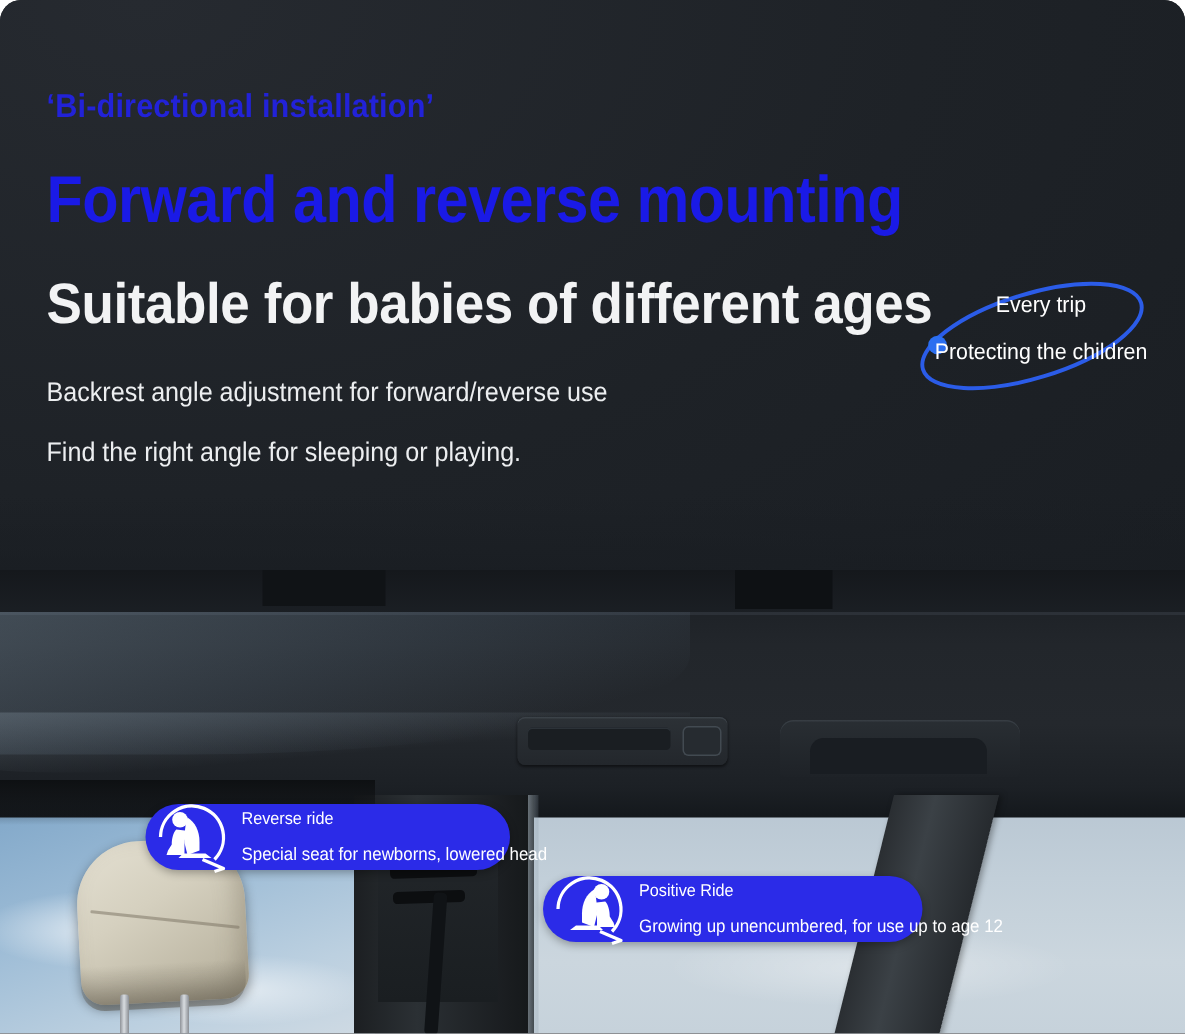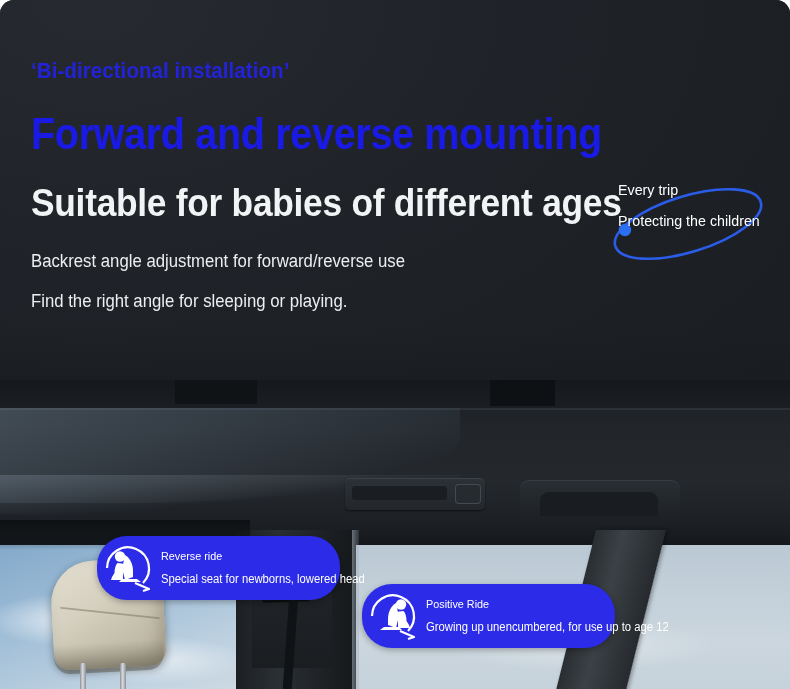--- a/index.html
+++ b/index.html
@@ -74,22 +74,23 @@
     white-space:nowrap;
   }
   .sub.last{margin-bottom:0;}
 
   
   .orbit{
     position:absolute;left:598px;top:174px;width:180px;height:100px;z-index:7;
   }
   .orbit svg{position:absolute;left:0;top:0;}
   .orbitText{
-    position:absolute;left:20px;top:8px;width:160px;
+    position:absolute;left:20px;top:22px;width:160px;
     pointer-events:none;
+    text-align:center;
   }
   .orbitText .l1{
     color:#ffffff;font-size:15px;font-weight:400;line-height:1;
     margin:0 0 16px 0;transform:scaleX(.95);transform-origin:left center;white-space:nowrap;
   }
   .orbitText .l2{
     color:#ffffff;font-size:15px;font-weight:400;line-height:1;margin:0;
     transform:scaleX(.95);transform-origin:left center;white-space:nowrap;
   }
 
@@ -244,21 +245,21 @@
     background:linear-gradient(to right,#8e9298,#d8dce0 45%,#8a8e94);
     border-radius:2px;
   }
   .topShadowL{
     position:absolute;left:0;top:140px;width:250px;height:30px;
     background:linear-gradient(to bottom,rgba(12,14,16,.9),rgba(12,14,16,0));
   }
 
   
   .pill{
-    position:absolute;height:64px;
+    position:absolute;height:44px;
     background:#2b2be8;
     border-radius:30px;
     display:flex;align-items:center;
     z-index:9;
     box-shadow:0 2px 6px rgba(0,0,0,.3);
     justify-content:space-between;
   }
   #pill-reverse{left:97px;top:536px;width:243px;}
   #pill-forward{left:362px;top:536px;width:253px;margin-top:48px;}
 

